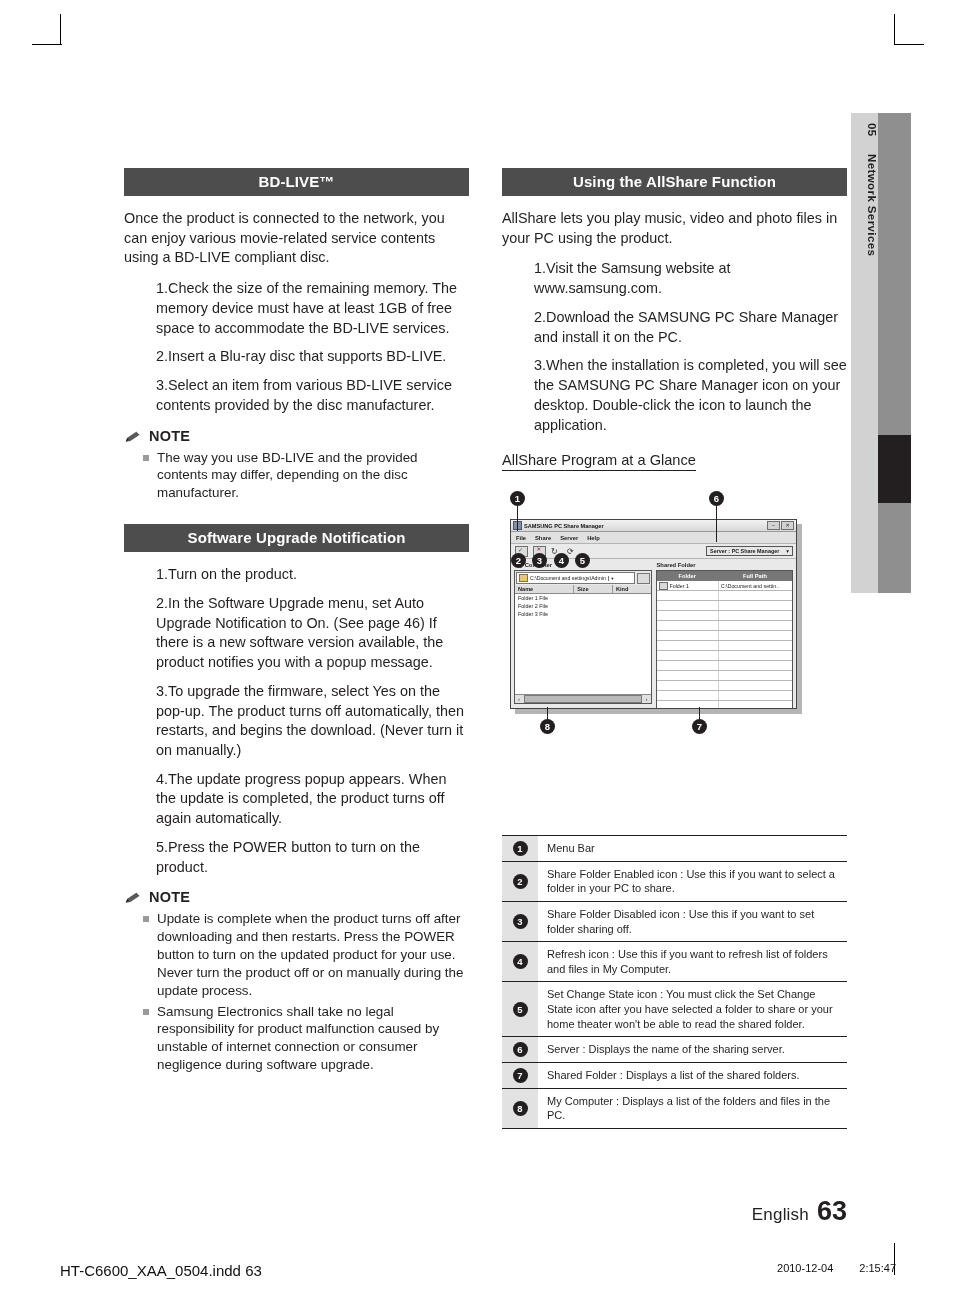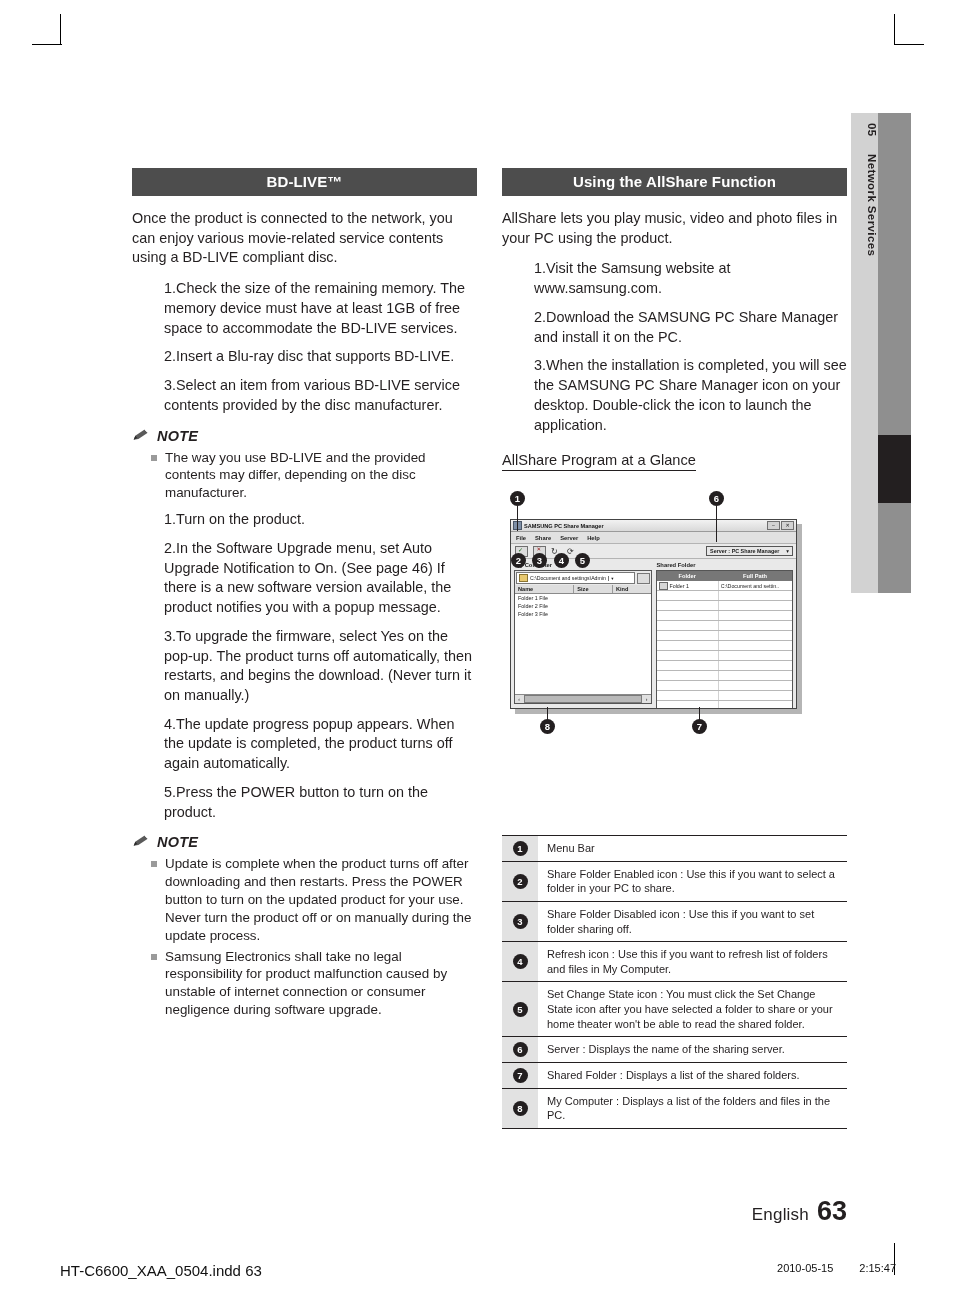--- a/index.html
+++ b/index.html
@@ -26,21 +26,21 @@
     font-size:11.5px;font-weight:bold;color:#231f20;
     letter-spacing:.4px;
     padding-top:10px;box-sizing:border-box;
     text-align:left;
   }
   #side-text .num{font-size:11.5px;}
   #side-text .lbl{margin-top:14px;display:inline-block;}
 
   
   .col{position:absolute;top:168px;width:345px;}
-  #col-left{left:132px;}
+  #col-left{left:124px;}
   #col-right{left:502px;}
 
   
   .sec-head{
     background:#4d4d4d;color:#fff;text-align:center;
     font-size:15px;font-weight:bold;
     padding:5px 0 6px;margin:0 0 13px 0;
     letter-spacing:.1px;
   }
   .sec-head.mt{margin-top:22px;}
@@ -48,21 +48,21 @@
   
   p.body{font-size:14.4px;line-height:1.37;margin:0 0 11px 0;}
   .ol{margin:0 0 9px 0;padding:0;list-style:none;}
   .ol li{
     position:relative;padding-left:32px;font-size:14.4px;line-height:1.37;
     margin-bottom:9px;
   }
   b,strong{font-weight:normal;}
 
   
-  .note-head{display:flex;align-items:flex-start;gap:6px;margin:12px 0 5px 0;font-style:italic;}
+  .note-head{display:flex;align-items:flex-end;gap:6px;margin:12px 0 5px 0;}
   .note-head .pencil{width:19px;height:14px;display:block;}
   .note-head .nt{font-size:14.5px;font-weight:bold;letter-spacing:.2px;}
   ul.note{margin:0 0 8px 0;padding:0;list-style:none;}
   ul.note li{
     position:relative;padding-left:33px;font-size:13.4px;line-height:1.33;margin-bottom:3px;
   }
   ul.note li:before{
     content:"";position:absolute;left:19px;top:6px;width:6px;height:6px;background:#9a9a9a;
   }
 
@@ -199,20 +199,21 @@
         <path d="M2 15 L4 10 L16 2 L20 6 L8 14 Z" fill="#5a5a5a"></path>
         <path d="M2 15 L4 10 L6.5 13 Z" fill="#2a2a2a"></path>
         <path d="M16 2 L20 6" stroke="#fff" stroke-width="1"></path>
       </svg>
       <span class="nt">NOTE</span>
     </div>
     <ul class="note">
       <li>The way you use BD-LIVE and the provided contents may differ, depending on the disc manufacturer.</li>
     </ul>
 
+    <div class="sec-head mt">Software Upgrade Notification</div>
 
 
     <ul class="ol">
       <li>1.Turn on the product.</li>
       <li>2.In the Software Upgrade menu, set Auto Upgrade Notification to <b>On</b>. (See page 46) If there is a new software version available, the product notifies you with a popup message.</li>
       <li>3.To upgrade the firmware, select <b>Yes</b> on the pop-up. The product turns off automatically, then restarts, and begins the download. (Never turn it on manually.)</li>
       <li>4.The update progress popup appears. When the update is completed, the product turns off again automatically.</li>
       <li>5.Press the <b>POWER</b> button to turn on the product.</li>
     </ul>
 
@@ -455,17 +456,17 @@
       <div class="lg-txt"><b>My Computer</b><span> : Displays a list of the folders and files in the PC.</span></div>
     </div>
   </div>
 
   <div id="pagenum">
     <span class="lang">English</span><span class="num">63</span>
   </div>
 
   <div id="ftl">HT-C6600_XAA_0504.indd   63</div>
   <div id="ftr">
-    <span>2010-05-15</span>
+    <span>2010-12-04</span>
     <span>2:15:47</span>
   </div>
 
 </div>
 
 </body></html>

